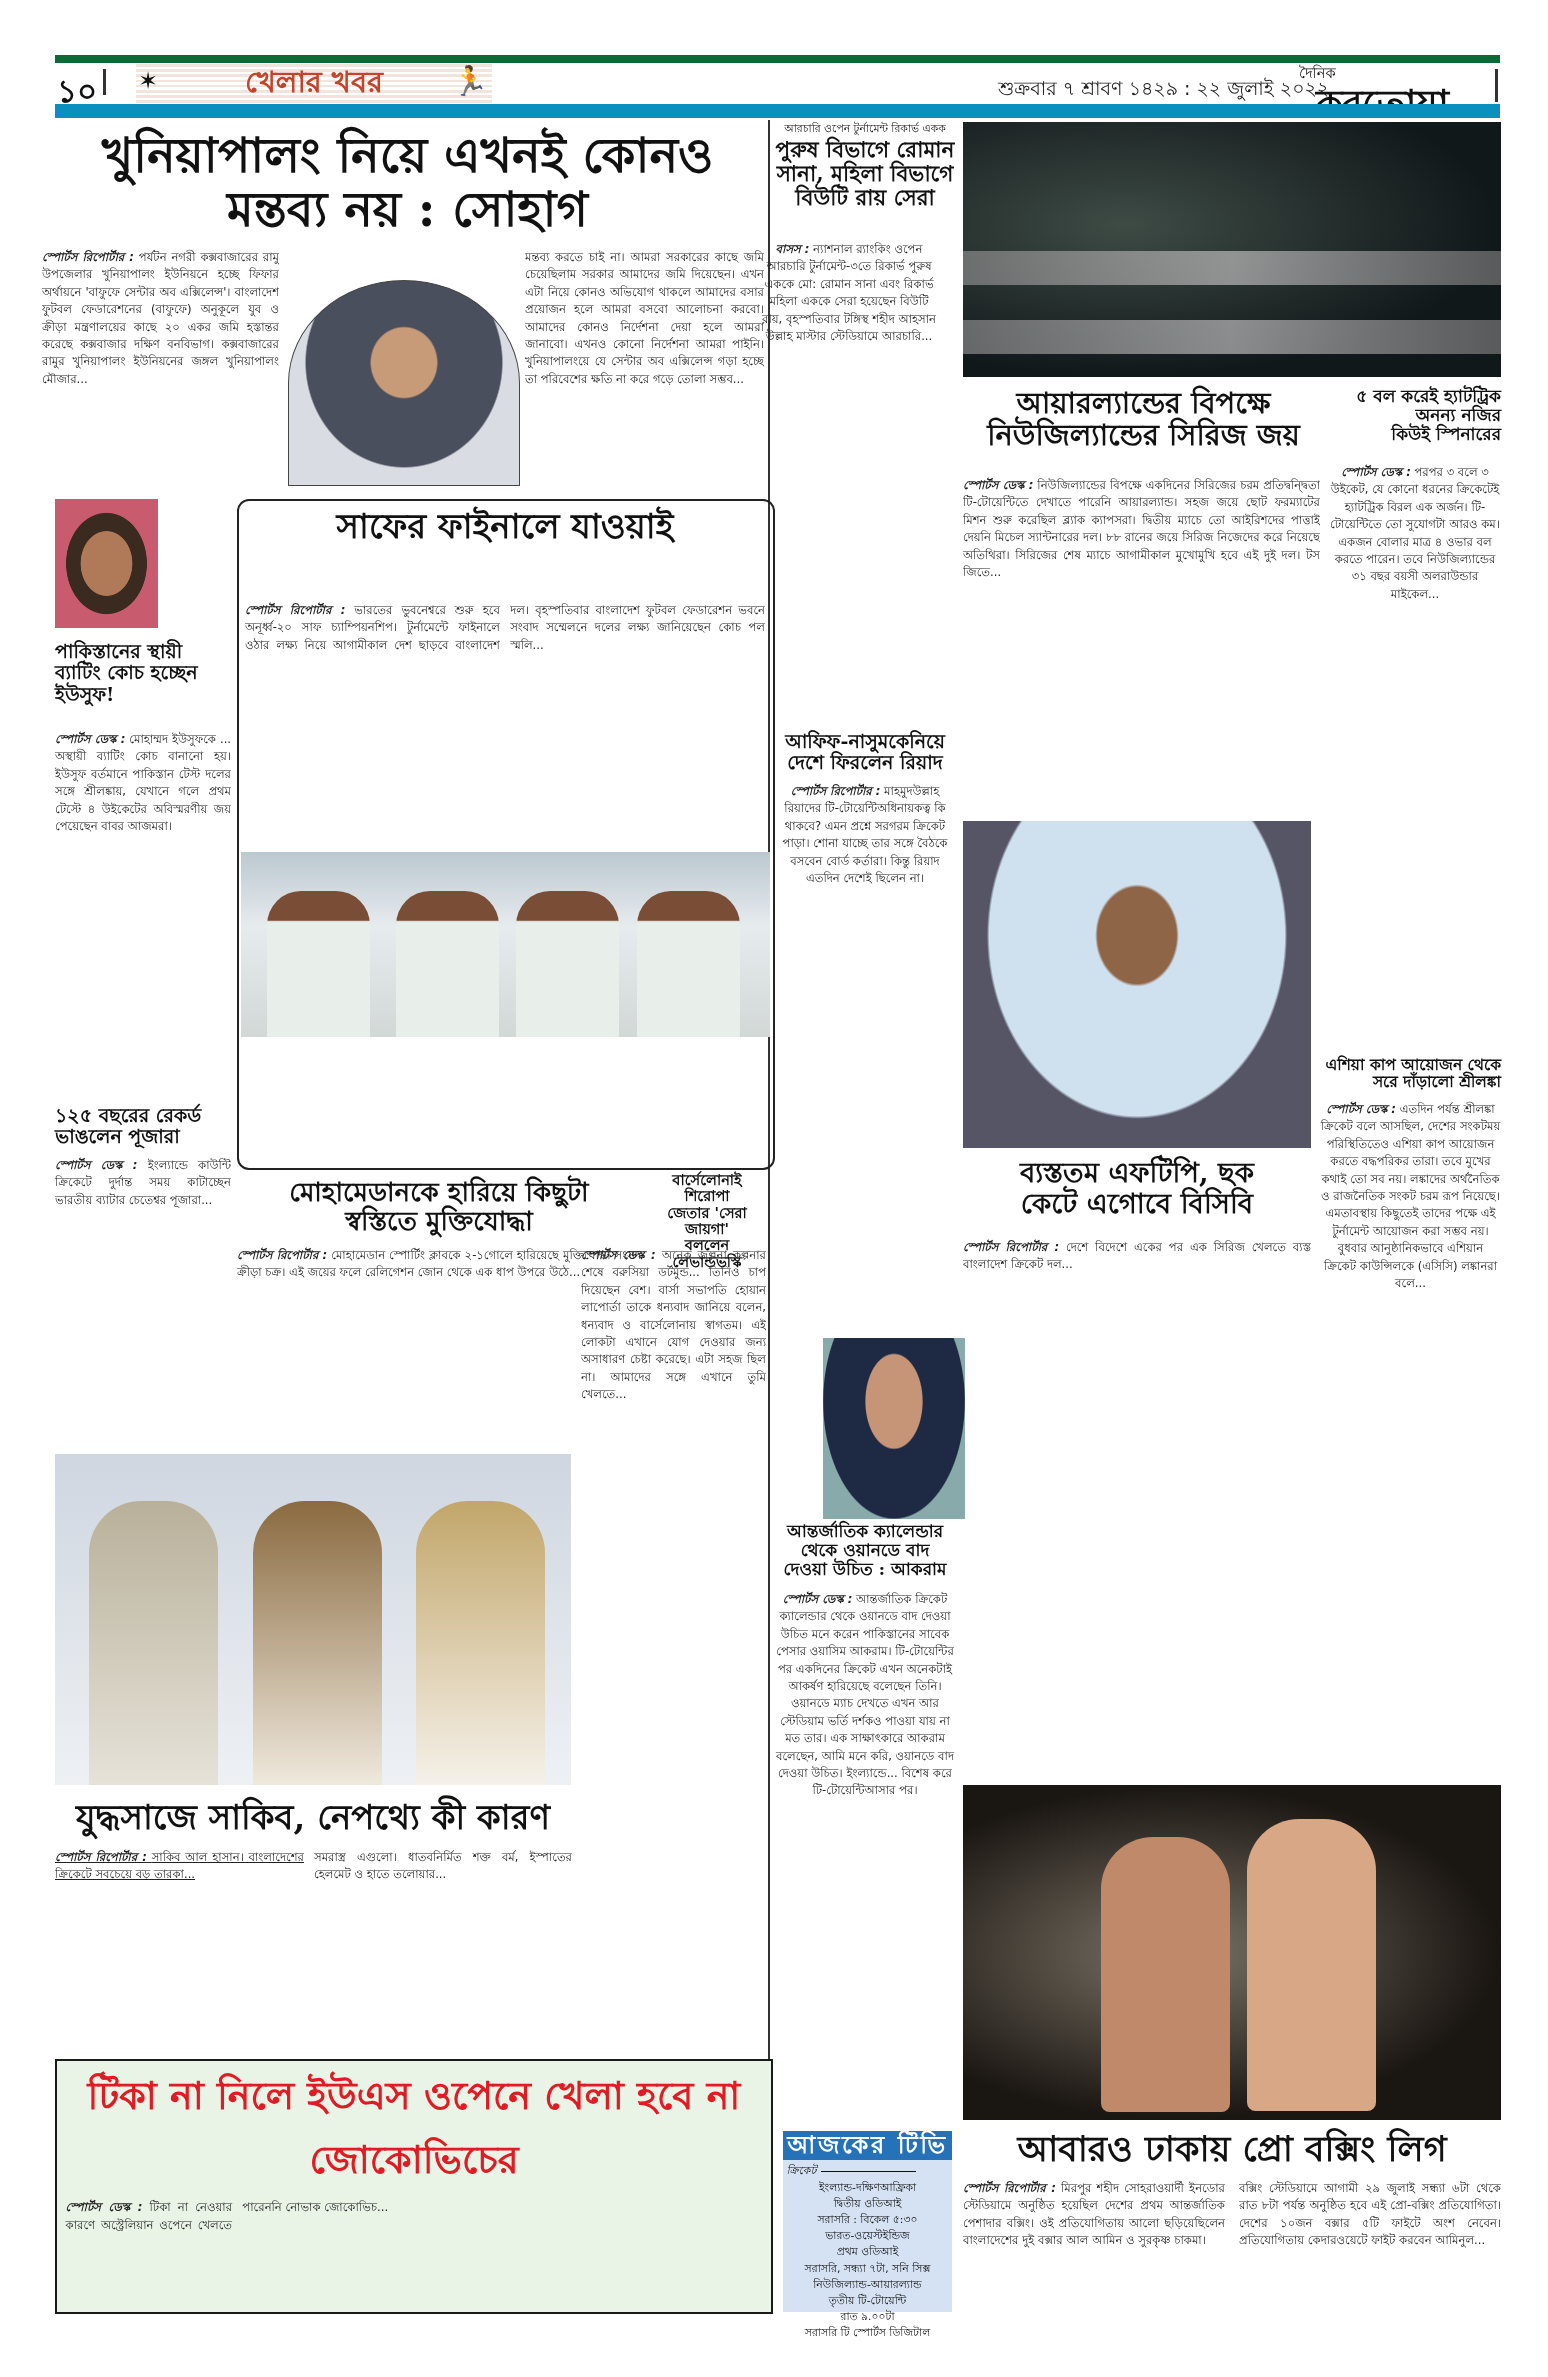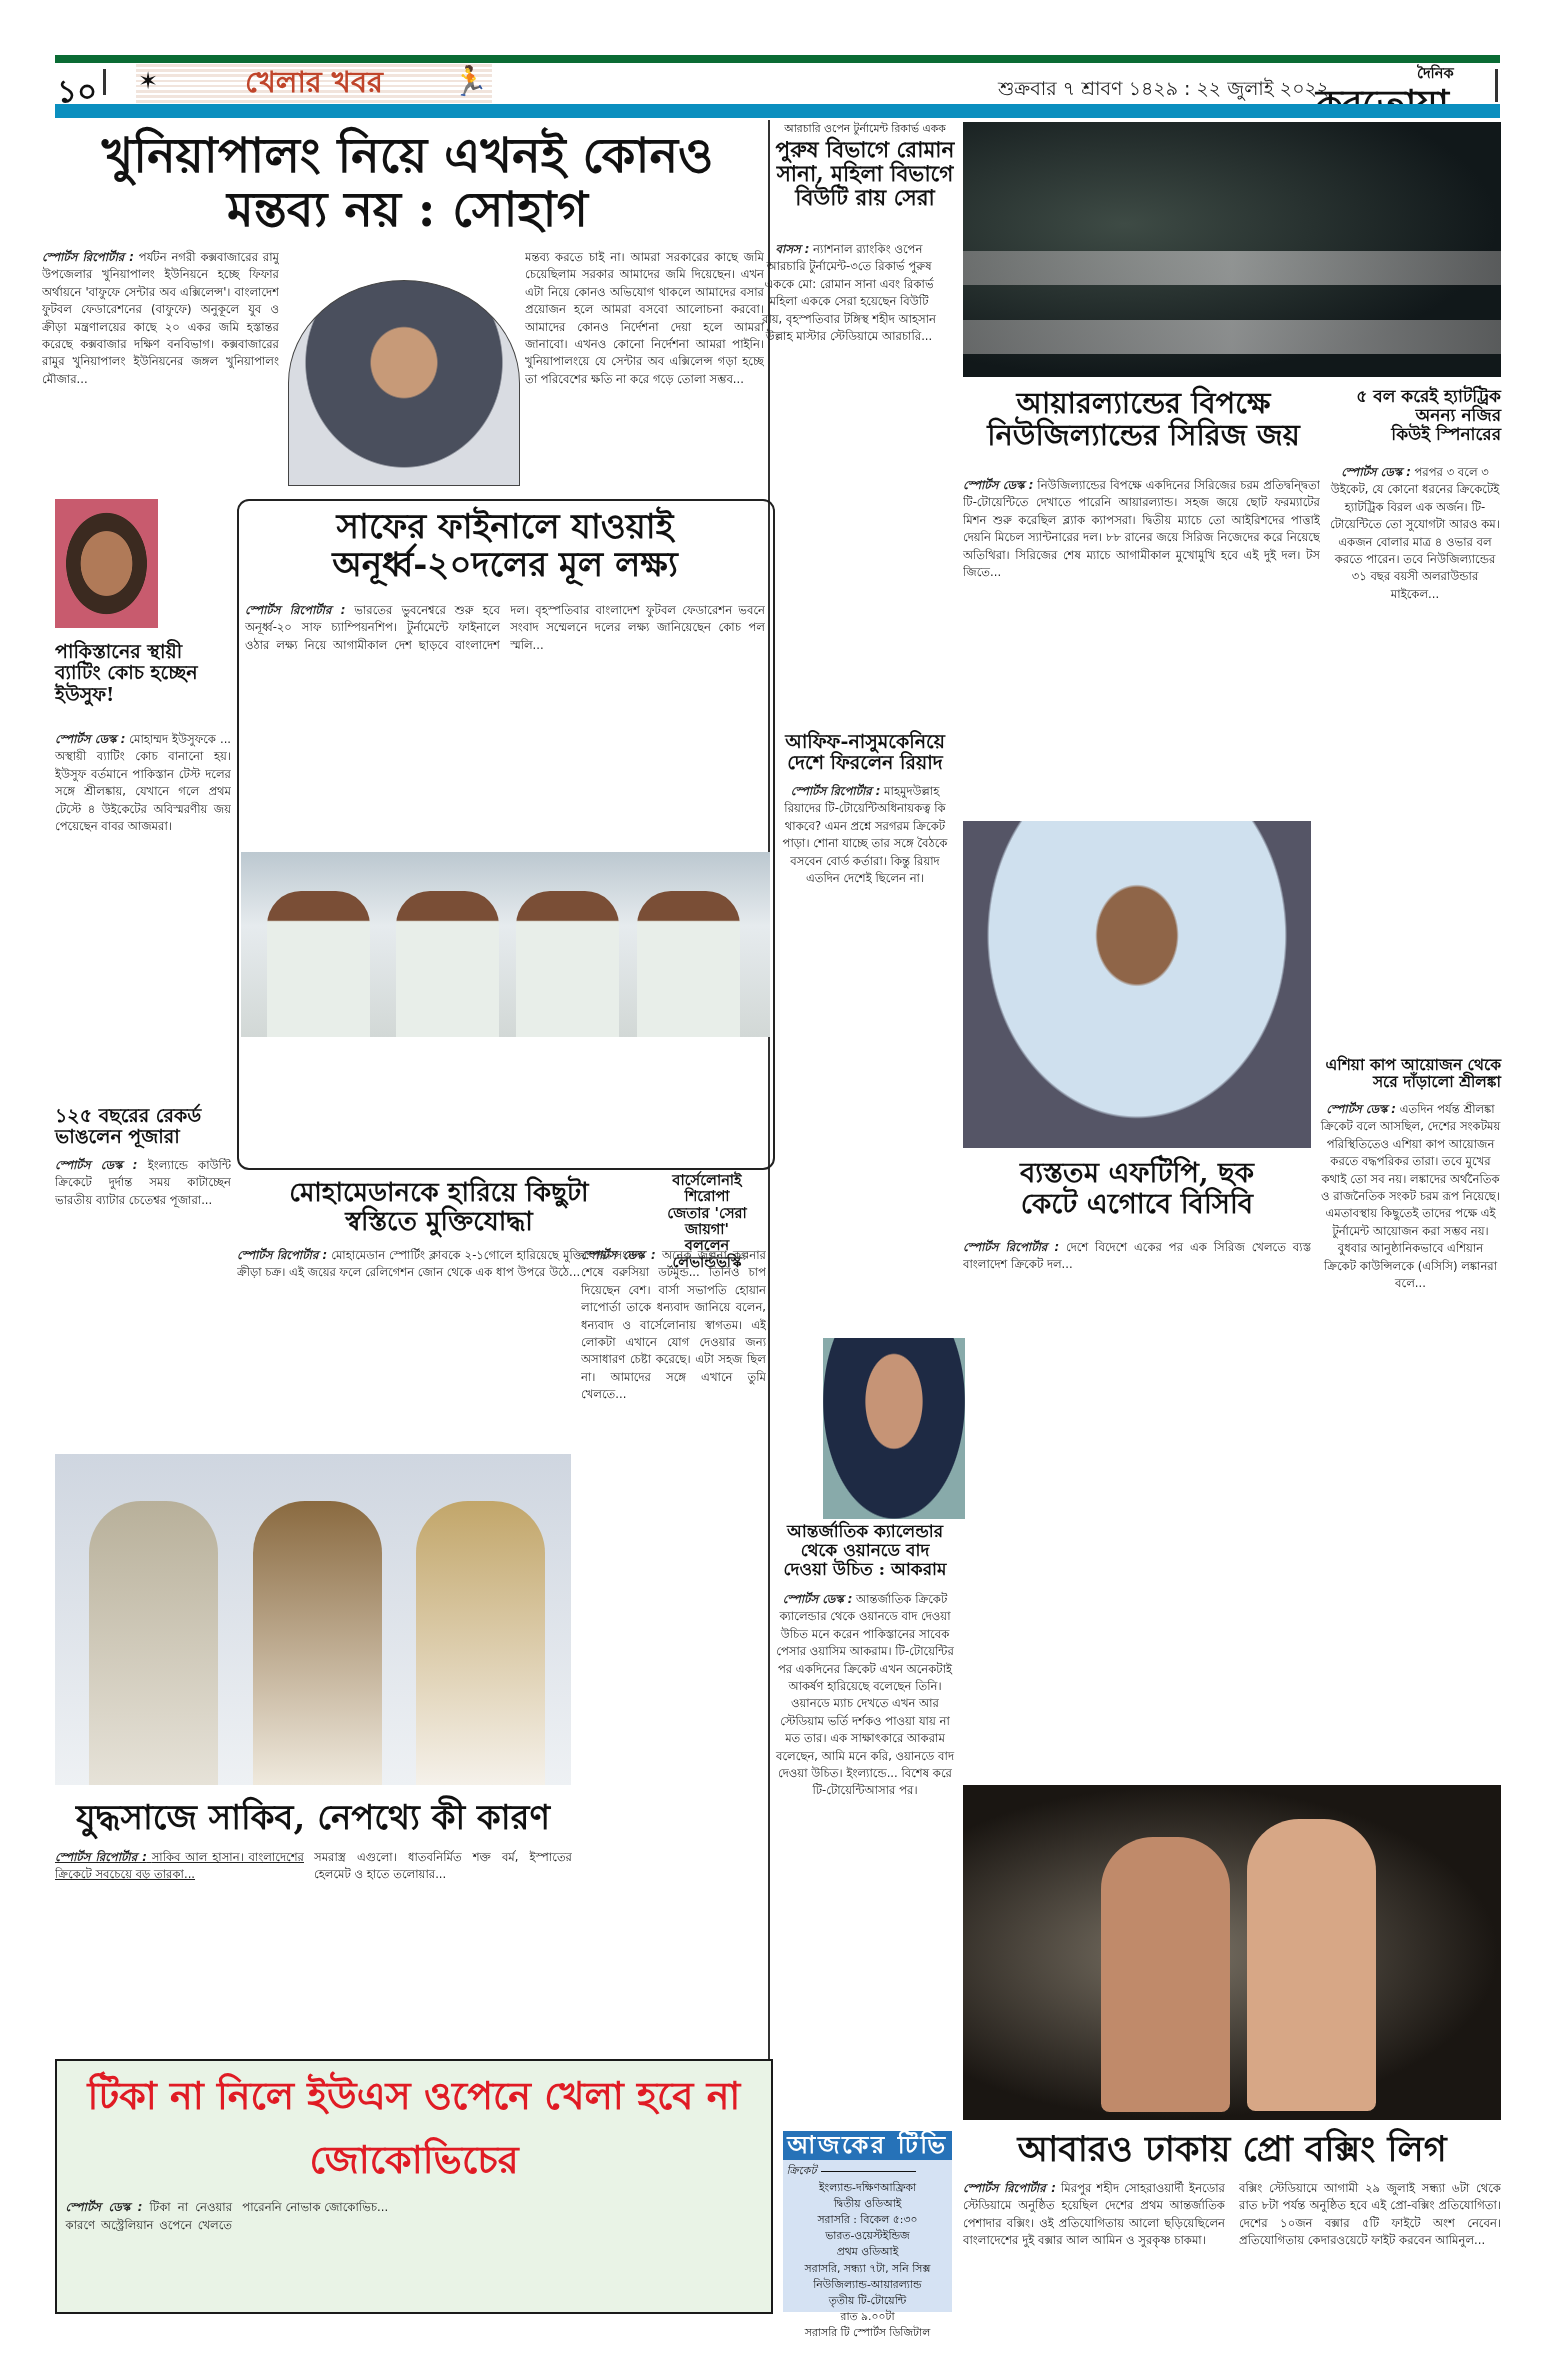--- a/index.html
+++ b/index.html
@@ -7,21 +7,21 @@
   .abs { position: absolute; }
   .rule-green { left: 55px; top: 55px; width: 1445px; height: 7.7px; background: #0a6b34; }
   .rule-blue { left: 55px; top: 104px; width: 1445px; height: 13.8px; background: #0b8fbf; }
   .pageno { left: 57px; top: 67px; font-size: 31px; font-weight: bold; }
   .pageno-bar { left: 103px; top: 69px; width: 3.4px; height: 26px; background: #333; }
   .section-box { left: 136px; top: 63px; width: 356px; height: 40px; background: repeating-linear-gradient(0deg,#f1e4dc 0 2.6px,#fff 2.6px 5.2px); display:flex; align-items:center; justify-content:center; }
   .section-label { color: #c0452b; font-size: 29px; font-weight: bold; }
   .ic-l { left: 138px; top: 67px; font-size: 24px; }
   .ic-r { left: 452px; top: 64px; font-size: 29px; }
   .dateline { left: 998px; top: 74px; font-size: 19px; color:#222; }
-  .mast-small { left: 1417px; top: 62px; font-size: 14.6px; font-weight: bold; }
+  .mast-small { left: 1299px; top: 62px; font-size: 14.6px; font-weight: normal; }
   .mast { left: 1316px; top: 74px; font-size: 38px; font-weight: 900; letter-spacing: -0.9px; }
   .mast-bar { left: 1495px; top: 69px; width: 3.4px; height: 33px; background: #333; }
 
   .headline { font-weight: 900; color: #111; line-height: 1.12; text-align: center; font-family: "DejaVu Serif", serif; }
   .body { font-size: 11.6px; line-height: 1.5; color: #222; text-align: justify; overflow: hidden; }
   .body .by { font-style: italic; font-weight: bold; }
   .img { background: linear-gradient(135deg,#6d7a6a,#2e3a34); overflow: hidden; }
   .photo-nz { left: 963px; top: 122px; width: 538px; height: 255px; background: radial-gradient(ellipse at 30% 40%,#3e4b45,#11181a 70%); }
   .photo-nz .band { position:absolute; left:0; right:0; height:34px; background: linear-gradient(90deg,#888,#bbb,#777); opacity:.7; }
   .photo-sohag { left: 288px; top: 280px; width: 232px; height: 206px; border-radius: 50% 50% 0 0; background: radial-gradient(ellipse at 50% 40%,#c79a78 0 20%,#4a4f5d 21% 60%,#d9dce2 61%); border:0.9px solid #444; }
@@ -117,21 +117,20 @@
 
 <div class="abs headline" style="left:55px;top:1105px;width:176px;font-size:19px;text-align:left;">১২৫ বছরের রেকর্ড ভাঙলেন পূজারা</div>
 <div class="abs body" style="left:55px;top:1157px;width:176px;height:288px;">
   <span class="by">স্পোর্টস ডেস্ক :</span>
   <span>ইংল্যান্ডে কাউন্টি ক্রিকেটে দুর্দান্ত সময় কাটাচ্ছেন ভারতীয় ব্যাটার চেতেশ্বর পূজারা...</span>
 </div>
 
 <div class="abs box-u20"></div>
 <div class="abs headline" style="left:245px;top:507px;width:520px;font-size:34px;">
   <div>সাফের ফাইনালে যাওয়াই</div>
-  <div>অনূর্ধ্ব-২০দলের মূল লক্ষ্য</div>
 </div>
 <div class="abs body" style="left:245px;top:602px;width:520px;height:241px;column-count:2;column-gap:10.3px;">
   <span class="by">স্পোর্টস রিপোর্টার :</span>
   <span>ভারতের ভুবনেশ্বরে শুরু হবে অনূর্ধ্ব-২০ সাফ চ্যাম্পিয়নশিপ। টুর্নামেন্টে ফাইনালে ওঠার লক্ষ্য নিয়ে আগামীকাল দেশ ছাড়বে বাংলাদেশ দল। বৃহস্পতিবার বাংলাদেশ ফুটবল ফেডারেশন ভবনে সংবাদ সম্মেলনে দলের লক্ষ্য জানিয়েছেন কোচ পল স্মলি...</span>
 </div>
 <div class="abs photo-u20">
   <div class="p" style="left:26px;"></div>
   <div class="p" style="left:155px;"></div>
   <div class="p" style="left:275px;"></div>
   <div class="p" style="left:396px;"></div>

